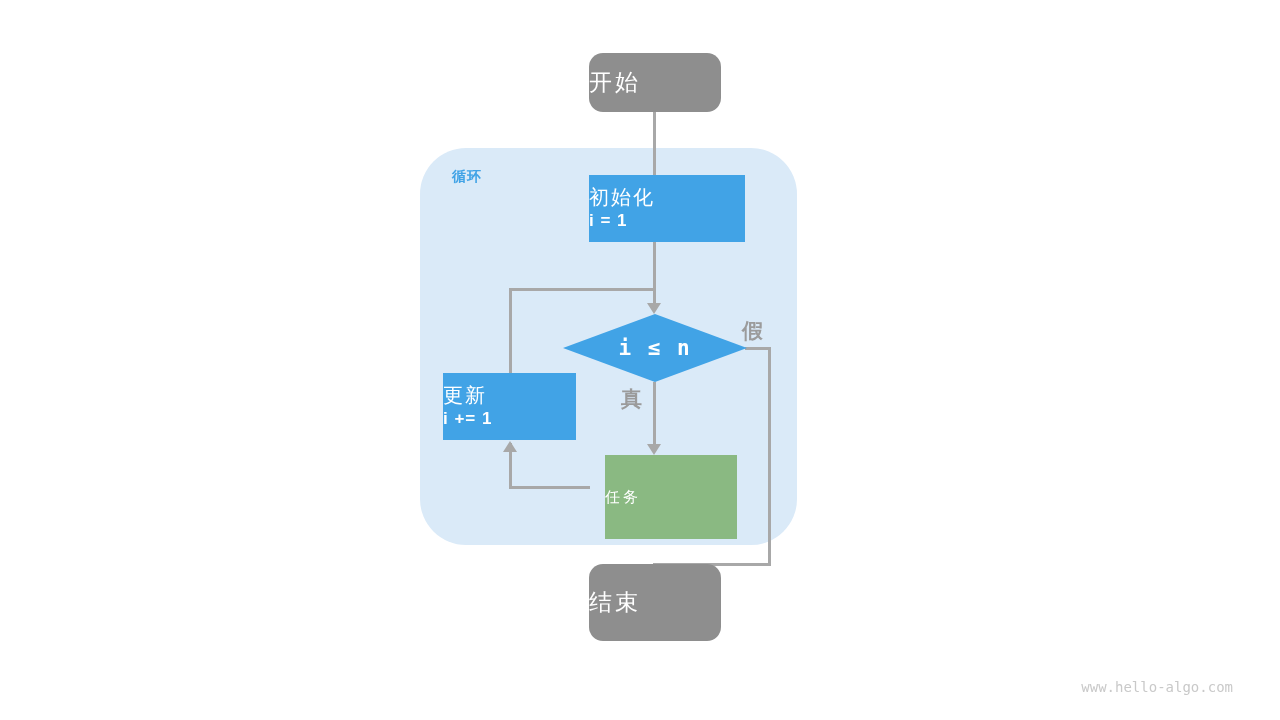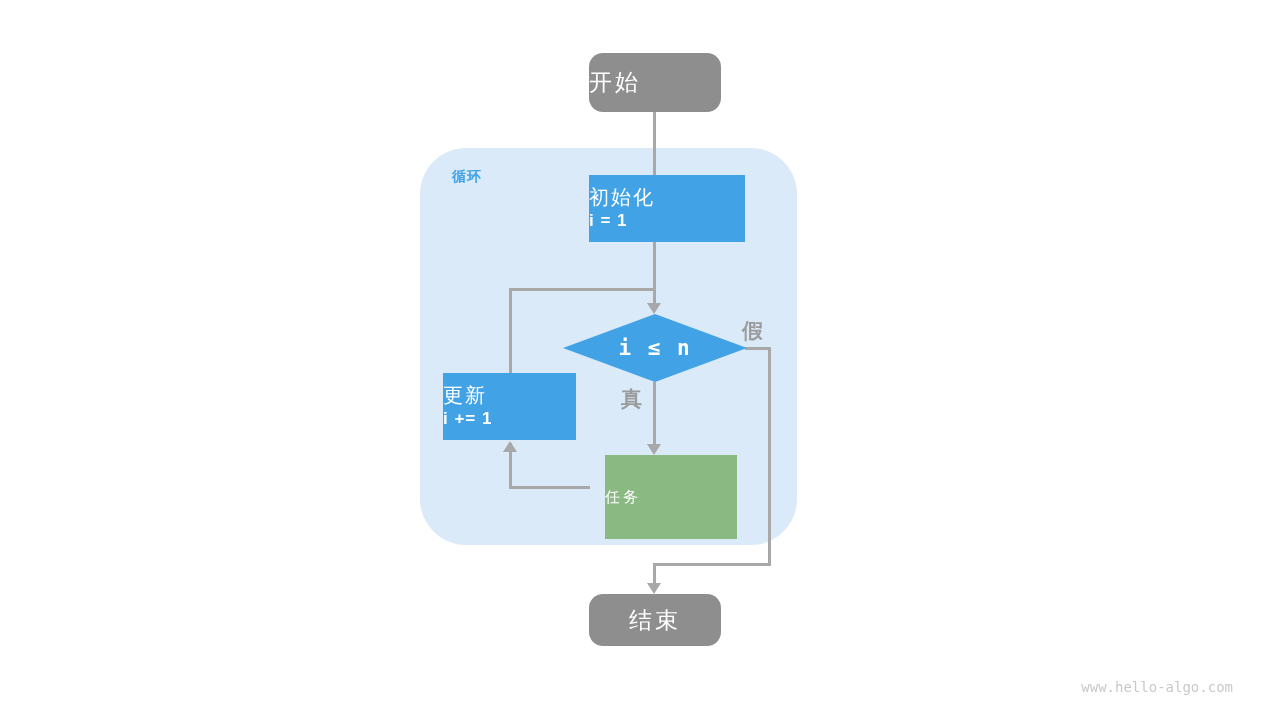--- a/index.html
+++ b/index.html
@@ -50,21 +50,21 @@
   }
   .terminal {
     background: var(--node-gray);
     border-radius: 14px;
     font-size: 23px;
     letter-spacing: 3px;
   }
   .process-blue { background: var(--node-blue); }
   .process-green { background: var(--node-green); }
   .node-start { left: 589px; top: 53px;  width: 132px; height: 59px; }
-  .node-end   { left: 589px; top: 594px; width: 132px; height: 52px; padding-left: 40px; }
+  .node-end   { left: 589px; top: 564px; width: 132px; height: 77px; }
   .node-init   { left: 589px; top: 175px; width: 156px; height: 67px; }
   .node-update { left: 443px; top: 373px; width: 133px; height: 67px; }
   .node-task   { left: 589px; top: 455px; width: 132px; height: 84px; font-size: 15px; letter-spacing: 3px; margin-left: 16px; }
   .node-label { font-size: 20px; letter-spacing: 2px; line-height: 1.25; }
   .node-code {
     font-family: Liberation Sans, sans-serif;
     font-size: 17px;
     font-weight: bold;
     letter-spacing: 1px;
     line-height: 1.35;

